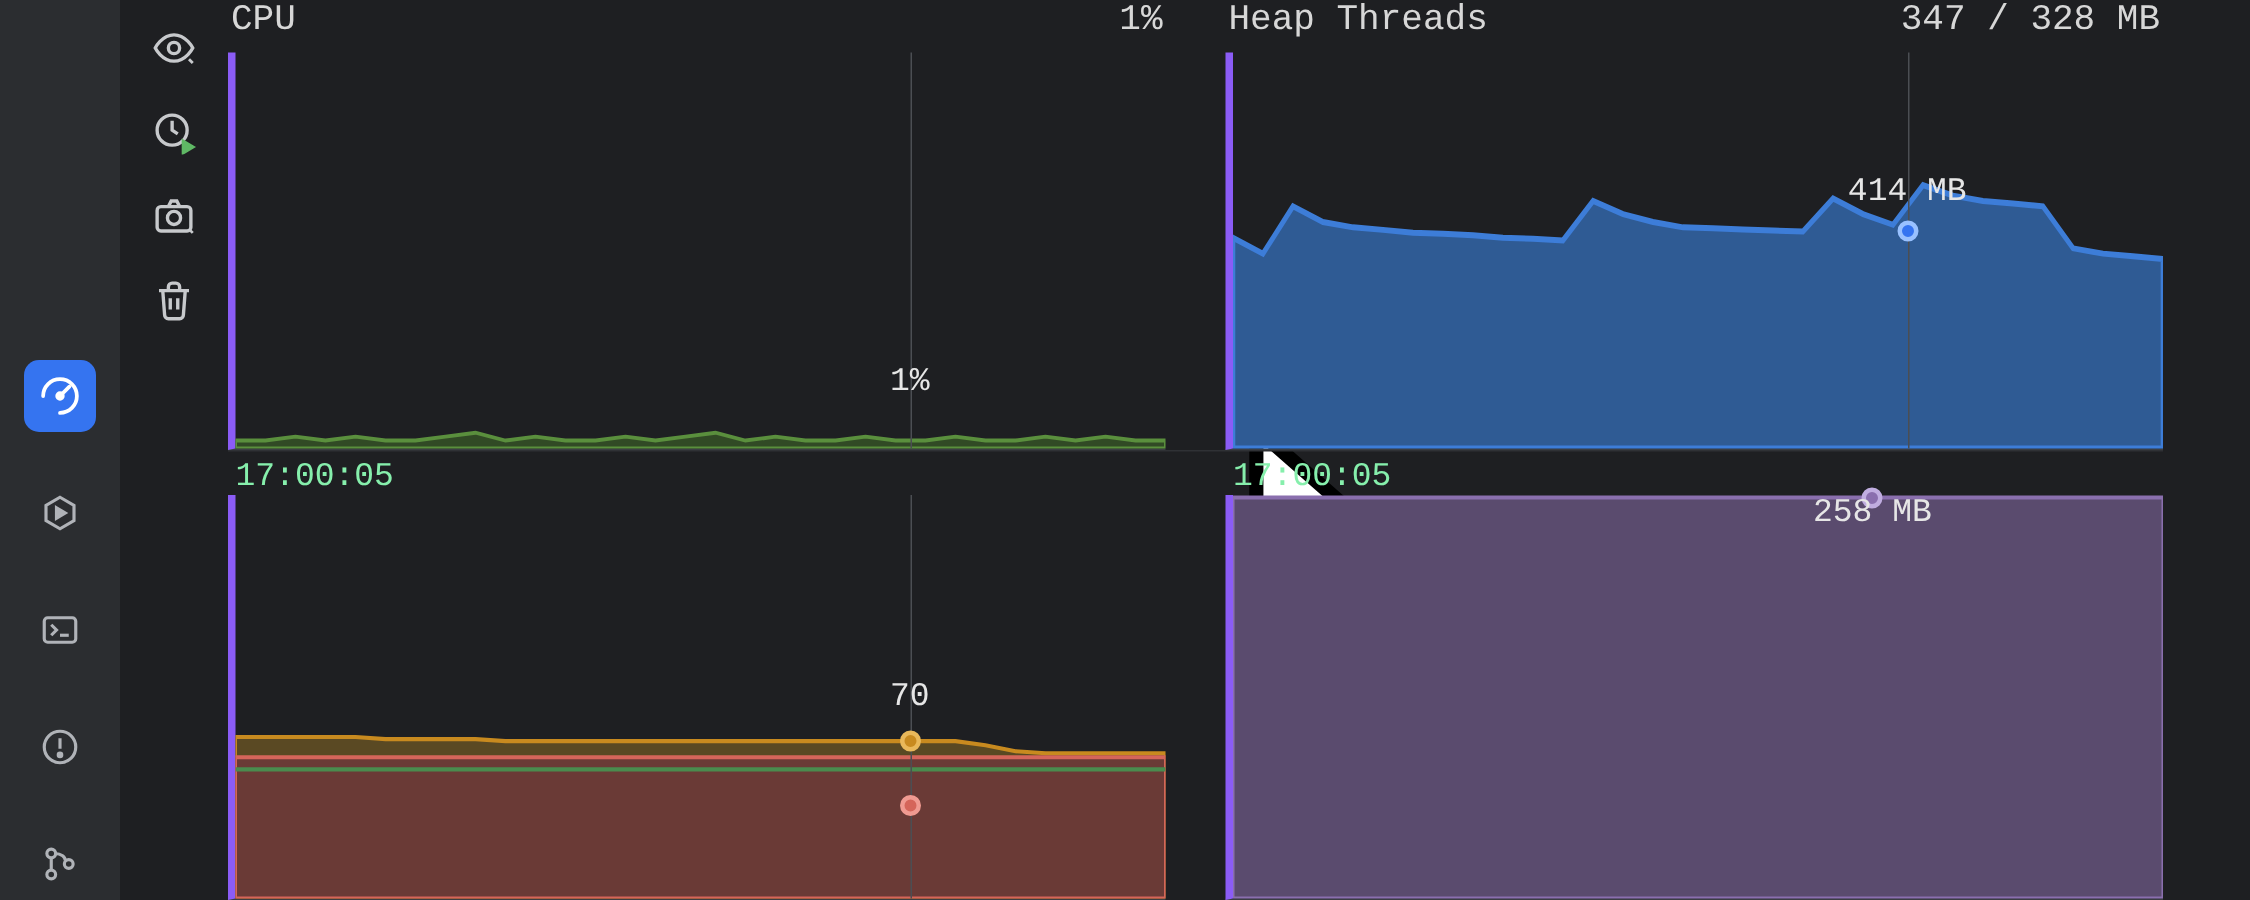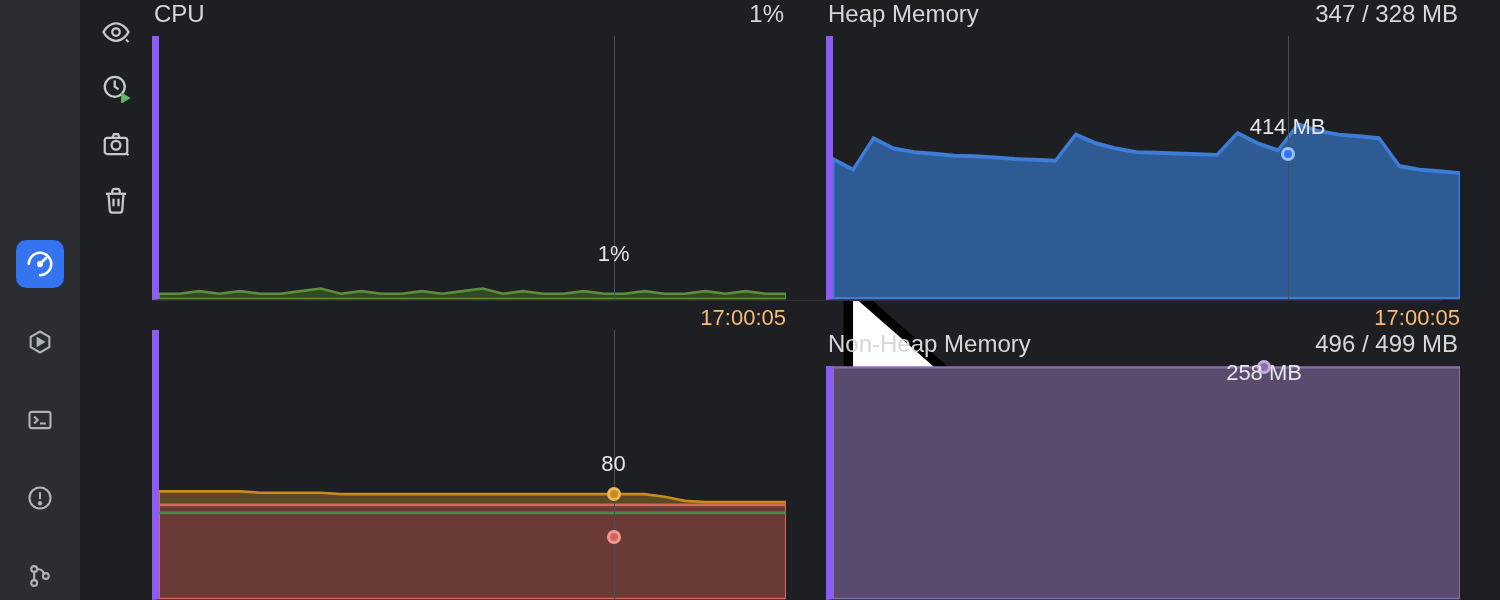--- a/index.html
+++ b/index.html
@@ -50,44 +50,45 @@
   }
 
   
   .grid {
     flex: 1;
     display: grid;
     grid-template-columns: 1fr 1fr;
     grid-template-rows: 300px 300px;
     column-gap: 40px;
     row-gap: 0px;
-    padding-right: 40px;
+    padding-right: 58px;
+    font-family: Liberation Mono, monospace;
   }
   .panel { position: relative; display: flex; flex-direction: column; }
   .panel-hdr {
     display: flex; justify-content: space-between; align-items: baseline;
     padding: 0 2px 8px 2px;
     font-size: 24px;
     color: #d7d7d7;
   }
   .panel-hdr .val { color: #d7d7d7; }
   .chart-wrap {
     position: relative;
     flex: 1;
-    border-left: 7px solid #8b5cf6;
+    border-left: 5px solid #8b5cf6;
     border-bottom: 1px solid #3b3e43;
   }
   .chart-wrap svg { position: absolute; inset: 0; width: 100%; height: 100%; }
 
   .time-lbl {
     position: absolute;
     top: 100%; left: 0; right: 0;
-    text-align: right;
+    text-align: left;
     font-size: 22px;
-    color: #fdba74;
+    color: #86efac;
     padding-top: 6px;
   }
 
   .cursor-line {
     position: absolute; top: 0; bottom: 0; width: 0;
     border-left: 1px solid #4b4e53;
   }
   .dot {
     position: absolute; width: 14px; height: 14px; border-radius: 50%;
     transform: translate(-50%, -50%);
@@ -216,21 +217,21 @@
         <div class="hover-lbl" style="left:72.5%; top:90%">1%</div>
         <svg class="mouse-ptr" style="left:72%; top:88%" viewBox="0 0 20 28">
           <path d="M2 2l0 20 5-5 4 9 3-1-4-9 8 0z" fill="#fff" stroke="#000" stroke-width="1"></path>
         </svg>
         <div class="time-lbl">17:00:05</div>
       </div>
     </div>
 
     <div class="panel">
       <div class="panel-hdr">
-        <span>Heap Memory</span>
+        <span>Heap Threads</span>
         <span class="val">347 / 328 MB</span>
       </div>
       <div class="chart-wrap">
         <svg viewBox="0 0 608 200" preserveAspectRatio="none">
           <path id="p-heap-0" fill="#2f5b94" stroke="#3d7dd8" stroke-width="3" d="M0.0 93.6 L19.6 101.6 L39.2 77.7 L58.8 85.6 L78.5 88.3 L98.1 89.6 L117.7 91.0 L137.3 91.5 L156.9 92.3 L176.5 93.6 L196.1 94.1 L215.7 94.9 L235.4 75.0 L255.0 81.6 L274.6 85.6 L294.2 88.3 L313.8 88.8 L333.4 89.4 L353.0 89.9 L372.6 90.4 L392.3 73.7 L411.9 81.6 L431.5 87.0 L451.1 67.0 L470.7 72.3 L490.3 75.0 L509.9 76.3 L529.5 77.7 L549.2 98.9 L568.8 101.6 L588.4 102.9 L608.0 104.3 L608 200 L0 200 Z"></path>
         </svg>
         <div class="cursor-line" style="left:72.5%"></div>
         <div class="dot blue" style="left:72.5%; top:45%"></div>
         <div class="hover-lbl" style="left:72.5%; top:42%">414 MB</div>
         <div class="time-lbl">17:00:05</div>
@@ -240,30 +241,26 @@
     <div class="panel" style="padding-top:30px">
       <div class="chart-wrap">
         <svg viewBox="0 0 608 200" preserveAspectRatio="none">
           <path id="p-threads-0" fill="#5a4923" stroke="#c88a1f" stroke-width="2" d="M0.0 120.0 L19.6 120.0 L39.2 120.0 L58.8 120.0 L78.5 120.0 L98.1 121.0 L117.7 121.0 L137.3 121.0 L156.9 121.0 L176.5 122.0 L196.1 122.0 L215.7 122.0 L235.4 122.0 L255.0 122.0 L274.6 122.0 L294.2 122.0 L313.8 122.0 L333.4 122.0 L353.0 122.0 L372.6 122.0 L392.3 122.0 L411.9 122.0 L431.5 122.0 L451.1 122.0 L470.7 122.0 L490.3 124.0 L509.9 127.0 L529.5 128.0 L549.2 128.0 L568.8 128.0 L588.4 128.0 L608.0 128.0 L608 200 L0 200 Z"></path>
           <path id="p-threads-1" fill="#6a3a36" stroke="#d5655a" stroke-width="2" d="M0.0 130.0 L19.6 130.0 L39.2 130.0 L58.8 130.0 L78.5 130.0 L98.1 130.0 L117.7 130.0 L137.3 130.0 L156.9 130.0 L176.5 130.0 L196.1 130.0 L215.7 130.0 L235.4 130.0 L255.0 130.0 L274.6 130.0 L294.2 130.0 L313.8 130.0 L333.4 130.0 L353.0 130.0 L372.6 130.0 L392.3 130.0 L411.9 130.0 L431.5 130.0 L451.1 130.0 L470.7 130.0 L490.3 130.0 L509.9 130.0 L529.5 130.0 L549.2 130.0 L568.8 130.0 L588.4 130.0 L608.0 130.0 L608 200 L0 200 Z"></path>
           <path id="p-threads-2" fill="none" stroke="#4a8b4e" stroke-width="2" d="M0.0 136.0 L19.6 136.0 L39.2 136.0 L58.8 136.0 L78.5 136.0 L98.1 136.0 L117.7 136.0 L137.3 136.0 L156.9 136.0 L176.5 136.0 L196.1 136.0 L215.7 136.0 L235.4 136.0 L255.0 136.0 L274.6 136.0 L294.2 136.0 L313.8 136.0 L333.4 136.0 L353.0 136.0 L372.6 136.0 L392.3 136.0 L411.9 136.0 L431.5 136.0 L451.1 136.0 L470.7 136.0 L490.3 136.0 L509.9 136.0 L529.5 136.0 L549.2 136.0 L568.8 136.0 L588.4 136.0 L608.0 136.0 "></path>
         </svg>
         <div class="cursor-line" style="left:72.5%"></div>
         <div class="dot orange" style="left:72.5%; top:61%"></div>
         <div class="dot red" style="left:72.5%; top:77%"></div>
-        <div class="hover-lbl" style="left:72.5%; top:57%">80</div>
+        <div class="hover-lbl" style="left:72.5%; top:57%">70</div>
         <div class="time-lbl">17:00:05</div>
       </div>
     </div>
 
     <div class="panel" style="padding-top:30px">
-      <div class="panel-hdr">
-        <span>Non-Heap Memory</span>
-        <span class="val">496 / 499 MB</span>
-      </div>
       <div class="chart-wrap">
         <svg viewBox="0 0 608 200" preserveAspectRatio="none">
           <path id="p-nonheap-0" fill="#5a4b6e" stroke="#8a6fae" stroke-width="2" d="M0.0 1.2 L19.6 1.2 L39.2 1.2 L58.8 1.2 L78.5 1.2 L98.1 1.2 L117.7 1.2 L137.3 1.2 L156.9 1.2 L176.5 1.2 L196.1 1.2 L215.7 1.2 L235.4 1.2 L255.0 1.2 L274.6 1.2 L294.2 1.2 L313.8 1.2 L333.4 1.2 L353.0 1.2 L372.6 1.2 L392.3 1.2 L411.9 1.2 L431.5 1.2 L451.1 1.2 L470.7 1.2 L490.3 1.2 L509.9 1.2 L529.5 1.2 L549.2 1.2 L568.8 1.2 L588.4 1.2 L608.0 1.2 L608 200 L0 200 Z"></path>
         </svg>
         <div class="dot purple" style="left:68.75%; top:0.6%"></div>
         <div class="hover-lbl" style="left:68.75%; top:11%">258 MB</div>
         <div class="time-lbl">17:00:05</div>
       </div>
     </div>
 

